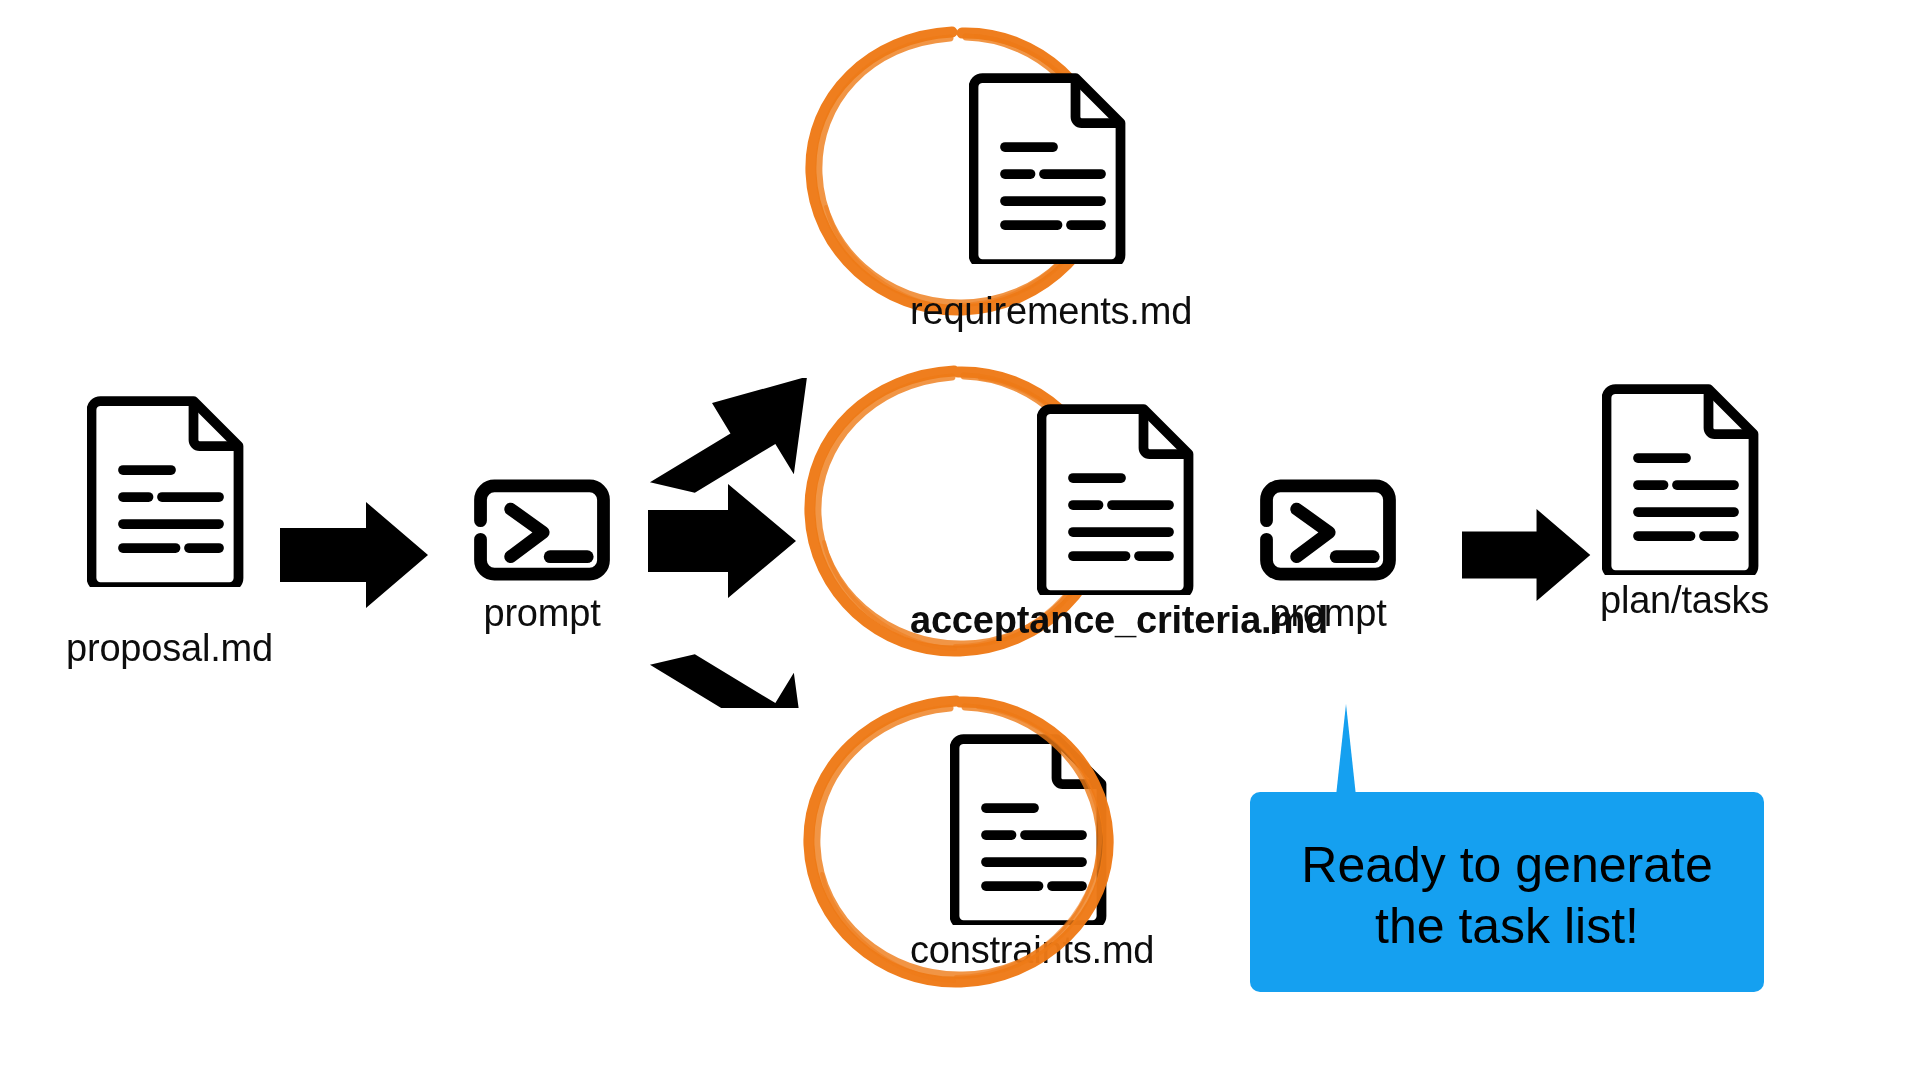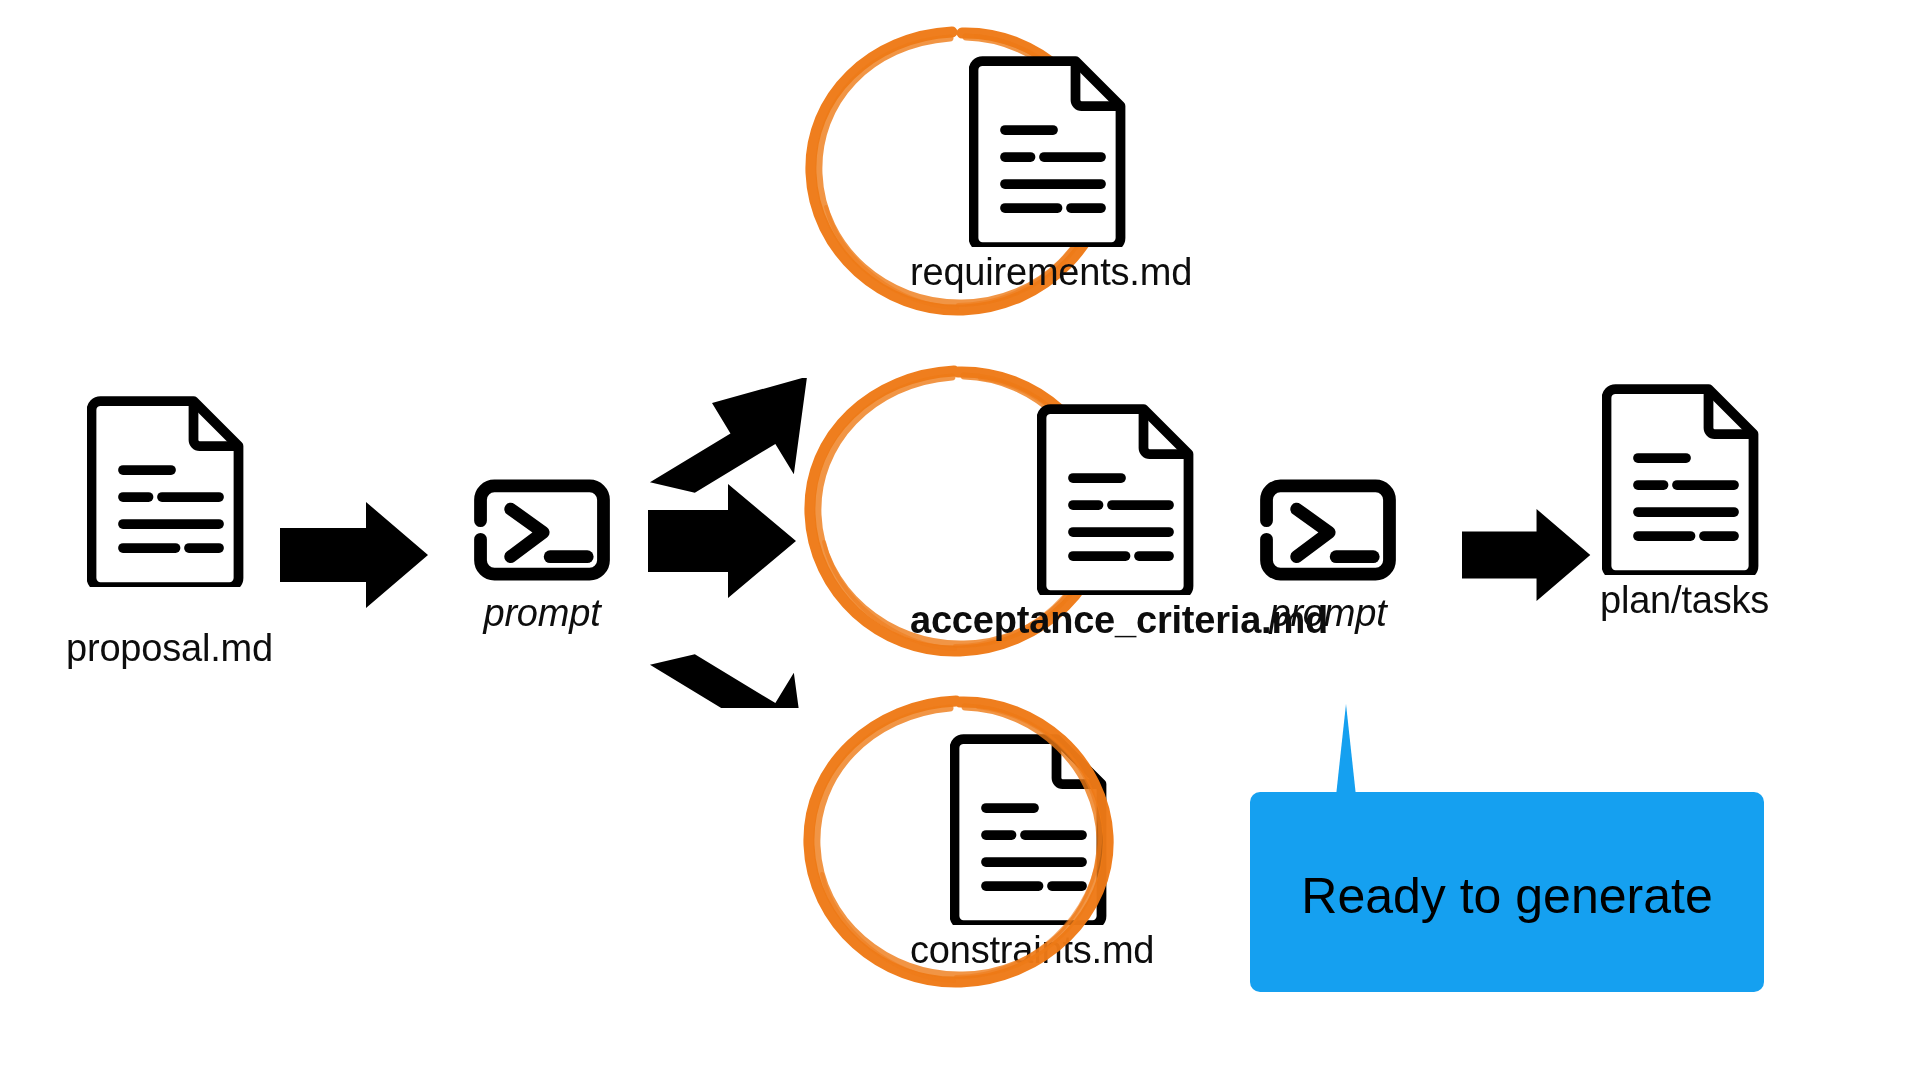--- a/index.html
+++ b/index.html
@@ -27,27 +27,26 @@
   .node-label {
     font-family: "Liberation Sans", sans-serif;
     font-size: 38px;
     color: #0d0d0d;
     white-space: nowrap;
     line-height: 1;
     margin-top: 6px;
     letter-spacing: -0.2px;
   }
   .node-label.italic {
-    font-style: italic;
   }
 
   
   #node-proposal      { left: 66px;   top: 392px; gap: 36px; }
   #node-prompt-1      { left: 466px;  top: 472px; }
-  #node-requirements  { left: 910px;  top: 52px;  }
+  #node-requirements  { left: 910px;  top: 69px; gap: 22px;  }
   #node-acceptance    { left: 910px;  top: 400px; font-weight: bold; }
   #node-constraints   { left: 910px;  top: 730px; }
   #node-prompt-2      { left: 1252px; top: 472px; }
   #node-plan          { left: 1600px; top: 380px; }
 
   
   .label-over  { position: relative; z-index: 30; }
   .label-under { position: relative; z-index: 5;  }
 
   
@@ -253,13 +252,14 @@
   <div class="node-label label-under">plan/tasks</div>
 </div>
 
 <svg id="callout" width="520" height="300" viewBox="0 0 520 300" aria-hidden="true">
   <path d="M86 96 L96 4 L106 96 Z" fill="#15A0F0"></path>
   <rect x="0" y="92" width="514" height="200" rx="10" ry="10" fill="#15A0F0"></rect>
 </svg>
 
 <div id="callout-text-wrap">
   <div class="callout-line">Ready to generate</div>
+  <div class="callout-line">the task list!</div>
 </div>
 
 </body></html>

